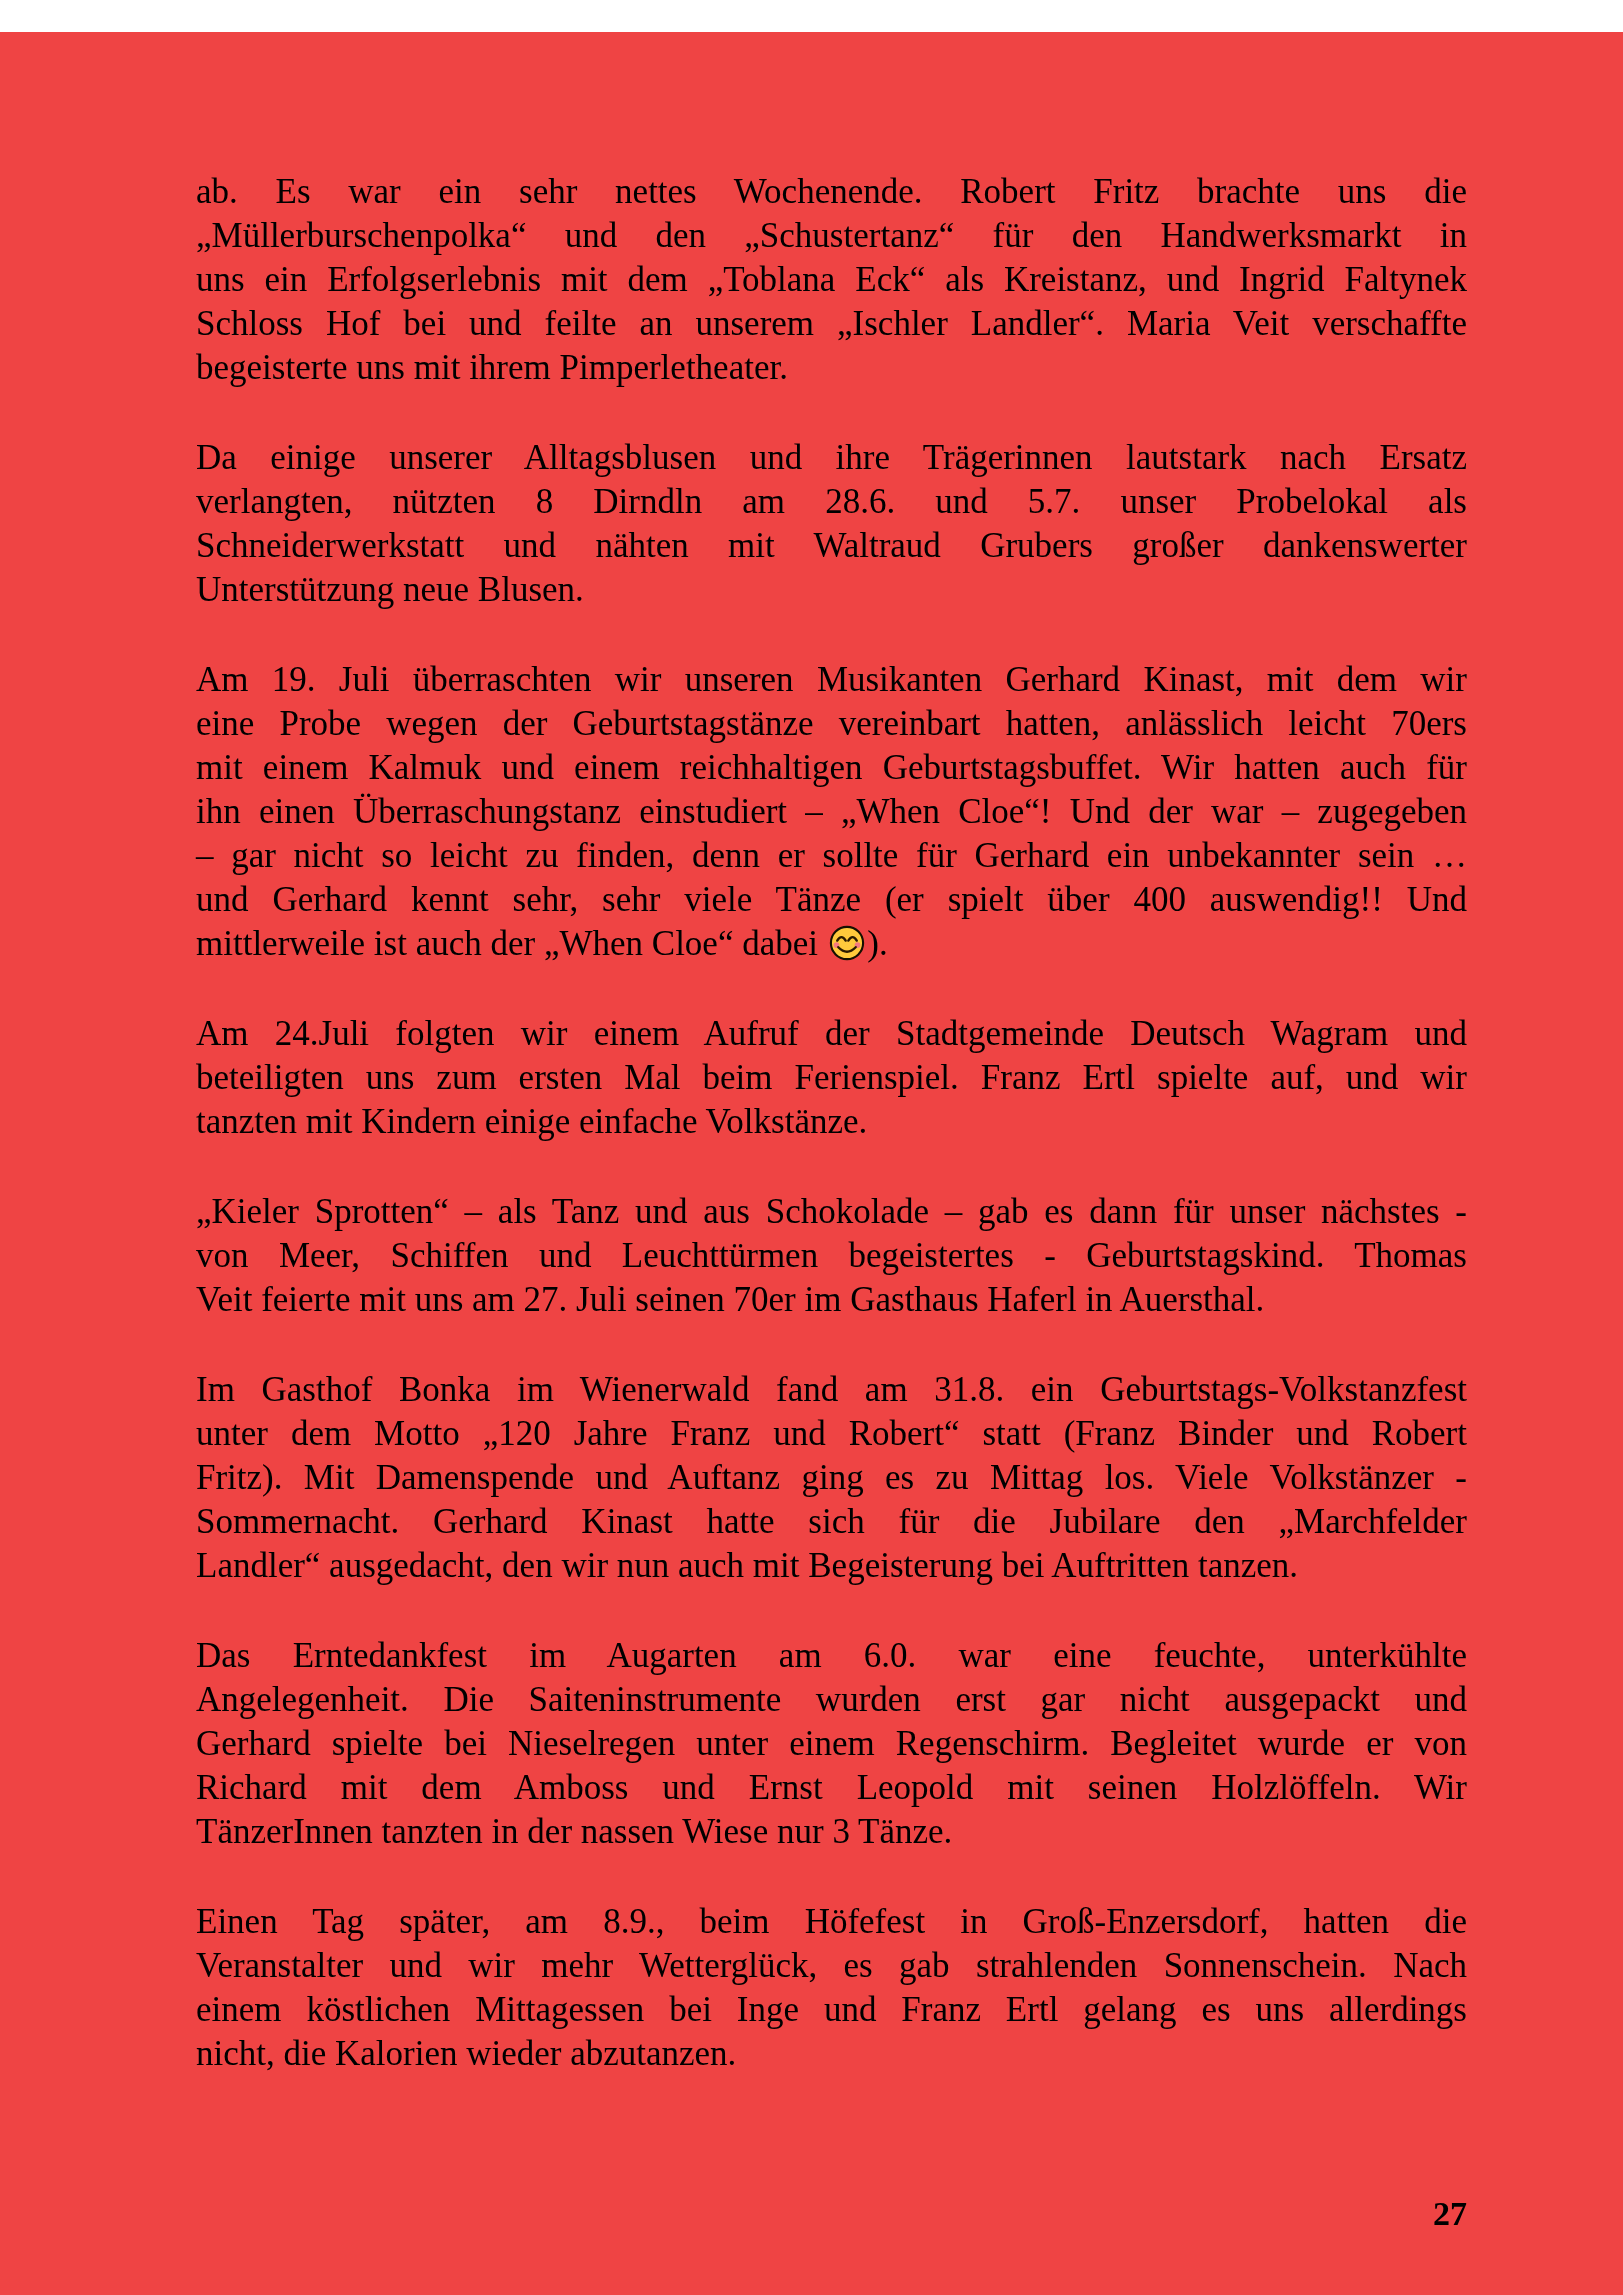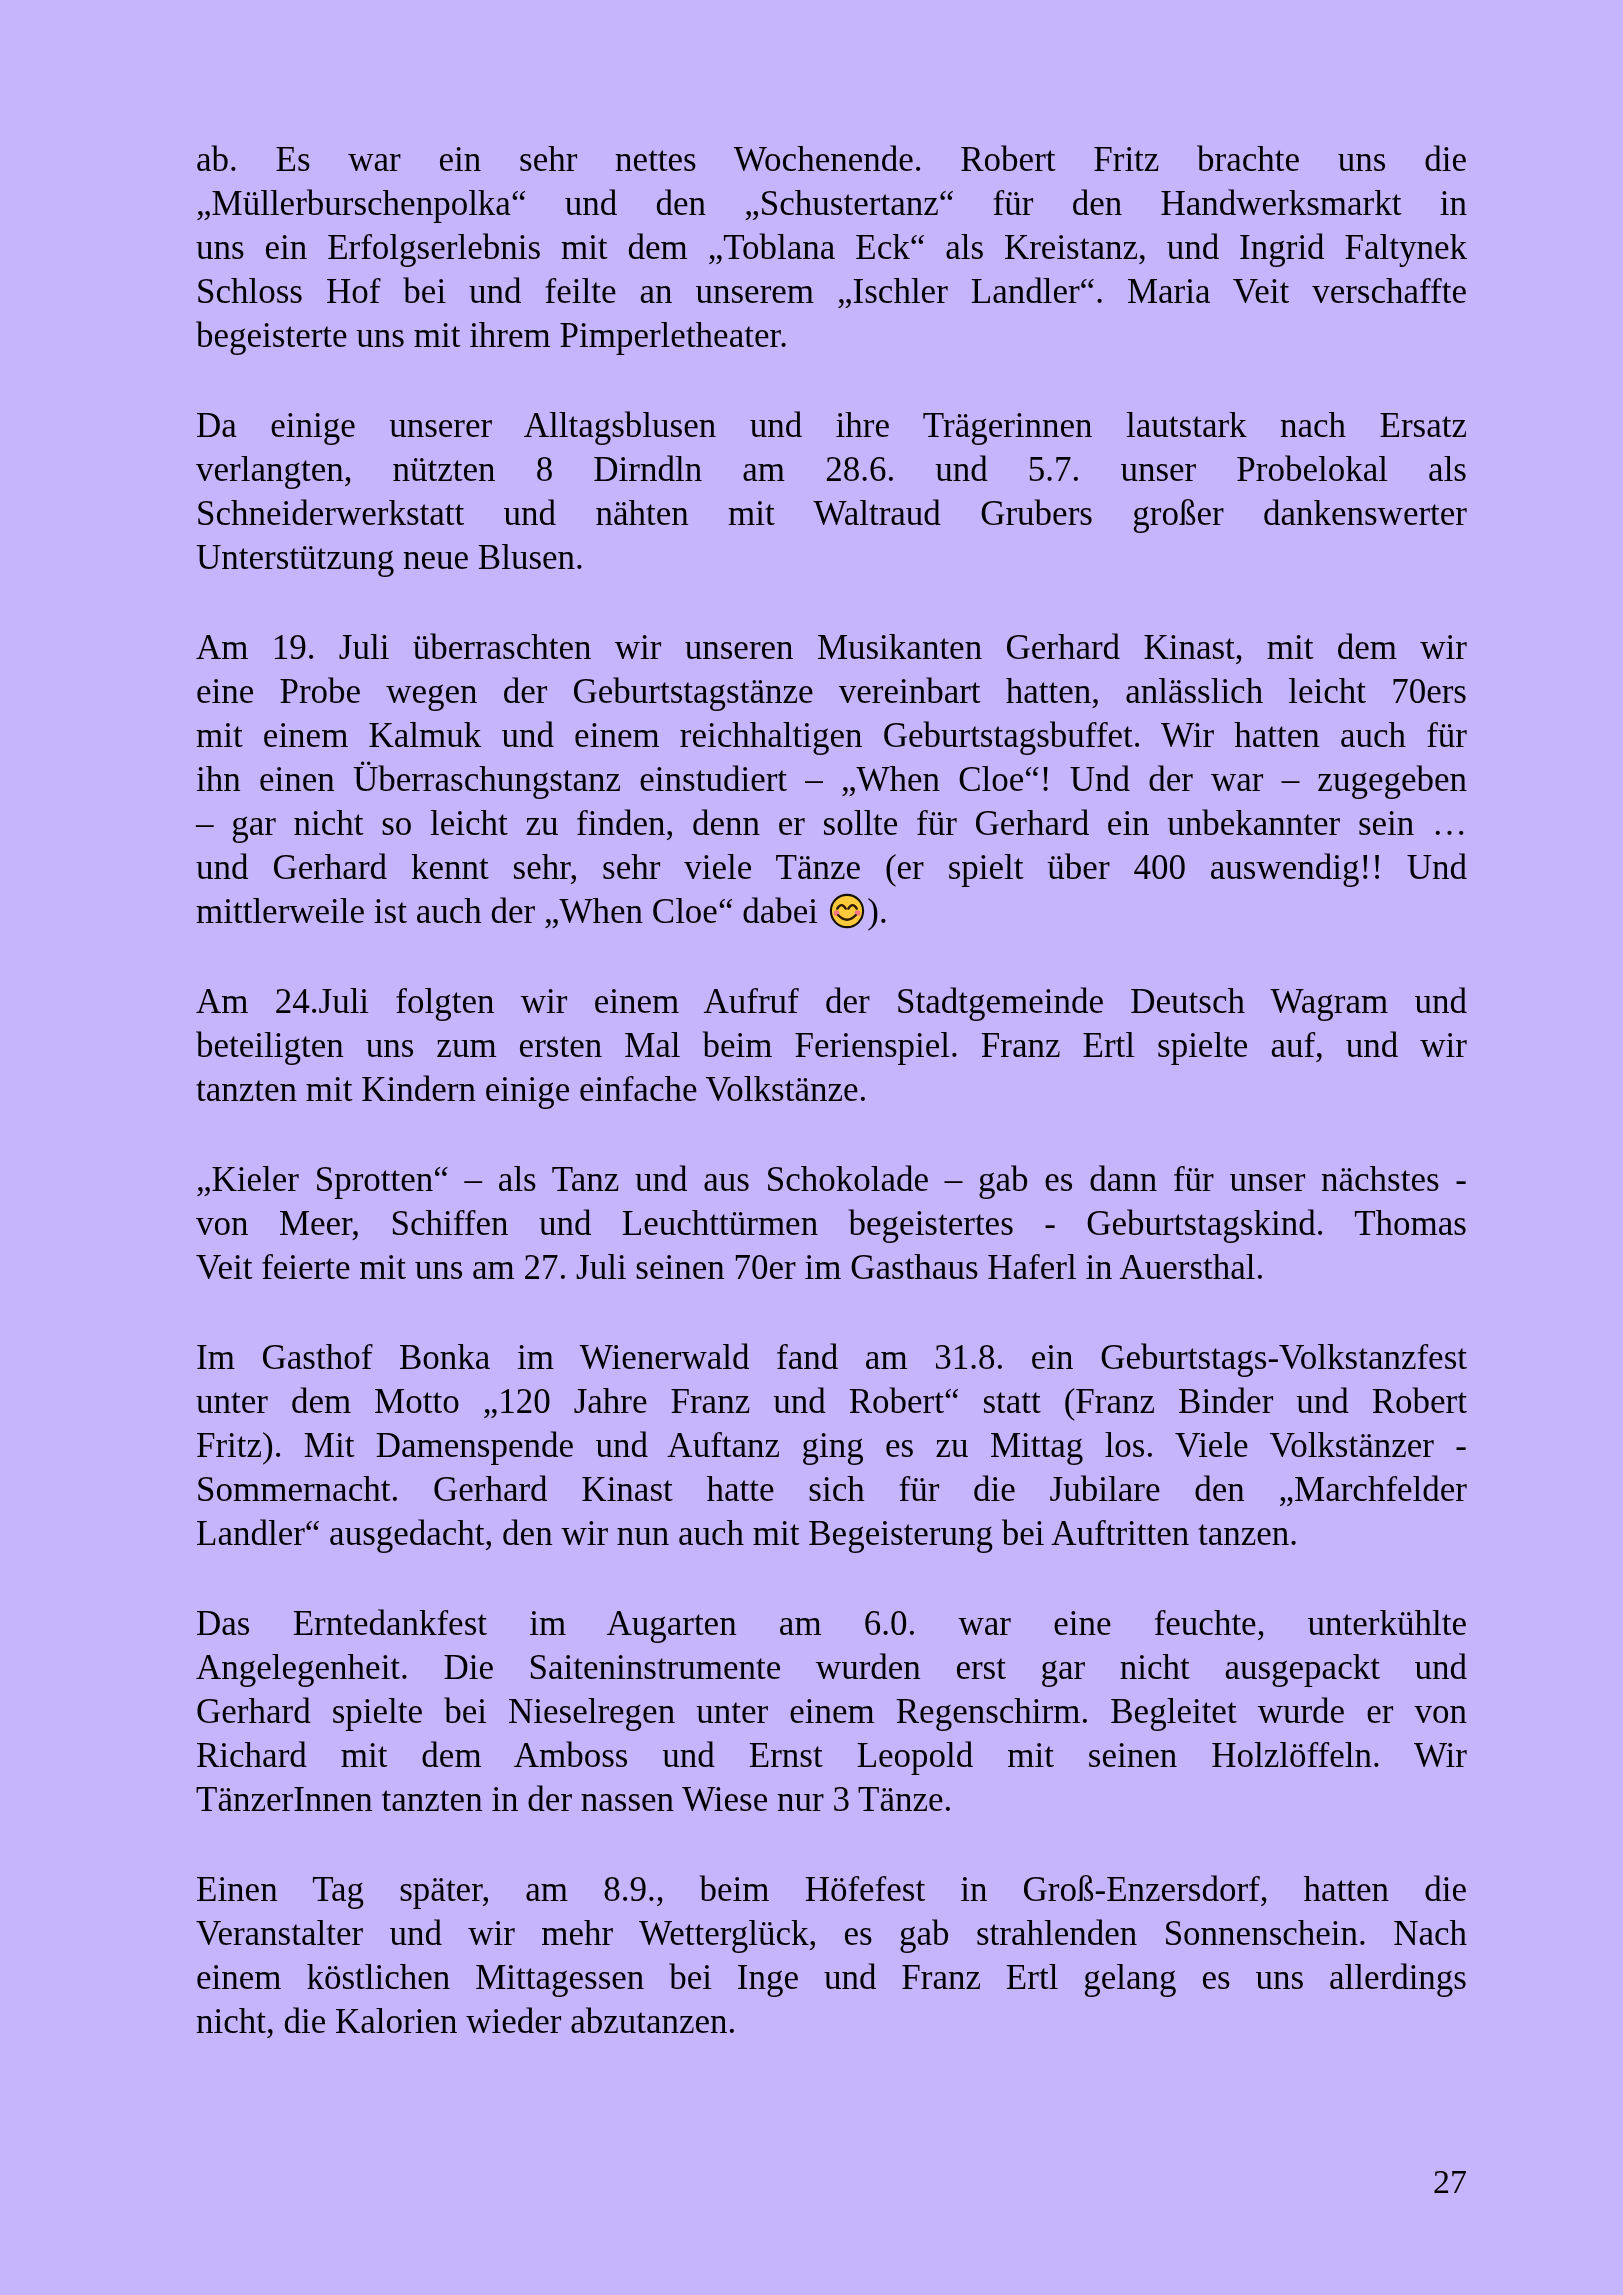--- a/index.html
+++ b/index.html
@@ -11,21 +11,22 @@
     height: 2295px;
     background: #ffffff;
     position: relative;
     font-family: "Liberation Serif", "DejaVu Serif", serif;
     color: #000000;
     overflow: hidden;
   }
   .page {
     position: absolute;
     inset: 0;
-    background: #c4b5fd;
+    background: #ef4444;
+    margin-top: 32px;
   }
   .text-body {
     position: absolute;
     left: 196px;
     top: 138px;
     width: 1271px;
     font-size: 35px;
     line-height: 44px;
   }
   .paragraph + .paragraph {
@@ -49,20 +50,21 @@
     margin: 0 1.3px;
   }
   .page-number {
     position: absolute;
     left: 196px;
     top: 2161px;
     width: 1271px;
     text-align: right;
     font-size: 34px;
     line-height: 41px;
+    font-weight: bold;
   }
 </style>
 </head>
 <body>
 
 <div class="page">
   <div class="text-body">
       <div class="paragraph">
         <div class="line"><span>ab. Es war ein sehr nettes Wochenende. Robert Fritz brachte uns die</span></div>
         <div class="line"><span>„Müllerburschenpolka“ und den „Schustertanz“ für den Handwerksmarkt in</span></div>

